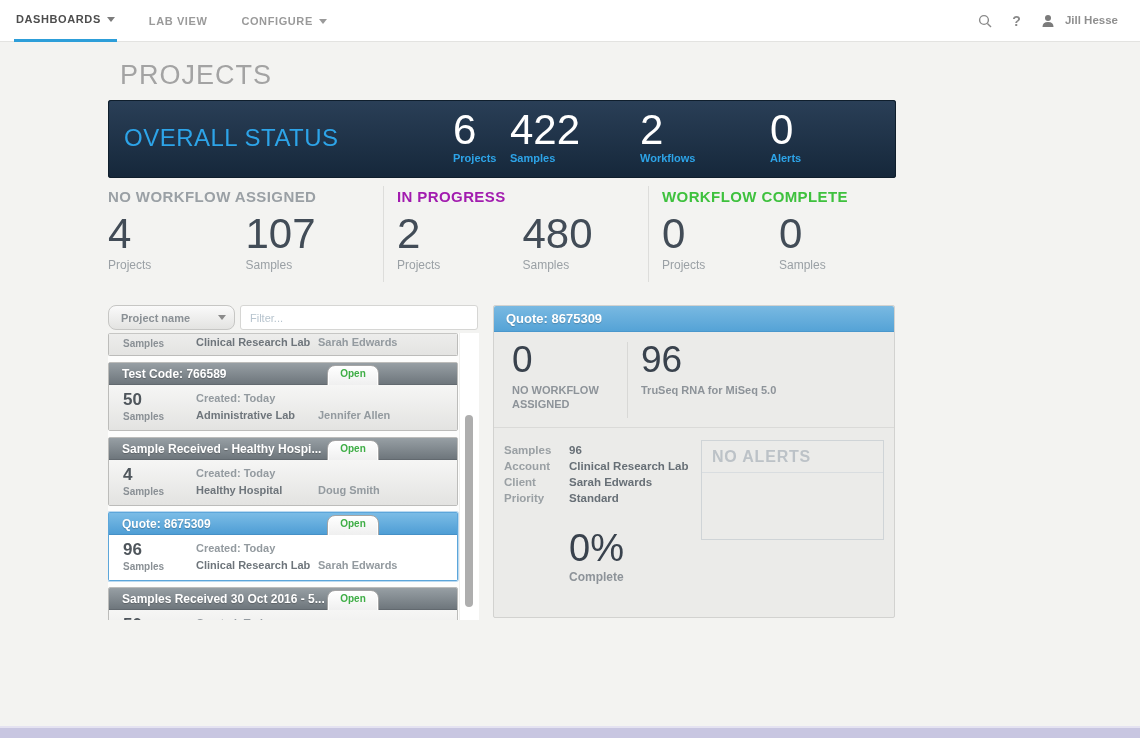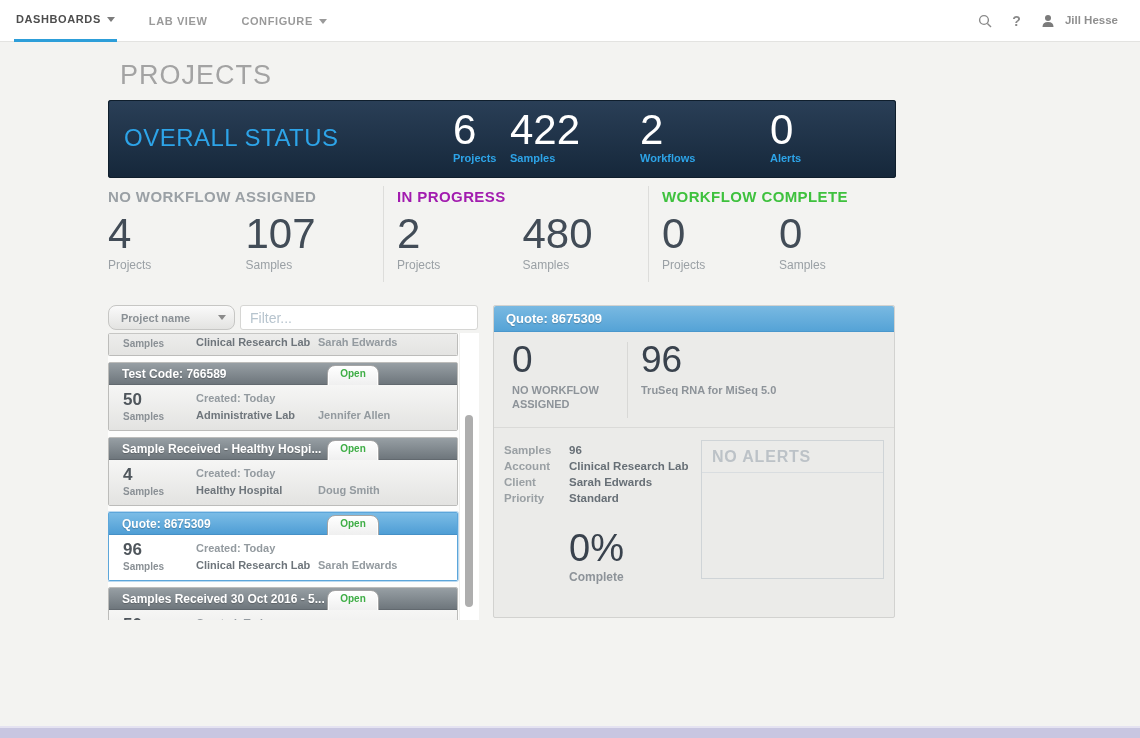--- a/index.html
+++ b/index.html
@@ -47,21 +47,21 @@
   .sg-stat .num { font-size:42px; line-height:46px; font-weight:300; color:#424c57; }
   .sg-stat .lbl { font-size:12px; color:#9aa0a5; margin-top:1px; }
 
   
   .filter-row { position:absolute; left:108px; top:305px; width:370px; height:26px; }
   .dropdown { position:absolute; left:0; top:0; width:127px; height:25px; border:1px solid #c6c6c4; border-radius:8px;
               background:linear-gradient(#fafafa,#e3e3e1); display:flex; align-items:center; cursor:pointer; }
   .dropdown .dd-label { flex:1; padding-left:12px; font-size:11px; font-weight:bold; color:#8a9095; }
   .dropdown .caret { margin-right:8px; border-top-color:#8a8a8a; }
   .filter-input { position:absolute; left:132px; top:0; width:238px; height:25px; border:1px solid #d6d6d4; border-radius:3px;
-                  background:#ffffff; padding:0 9px; font-size:14px; color:#5a6670; font-family:"Liberation Sans",sans-serif; outline:none; }
+                  background:#ffffff; padding:0 9px; font-size:11px; color:#5a6670; font-family:"Liberation Sans",sans-serif; outline:none; }
   .filter-input::placeholder { color:#b7c4ce; }
 
   
   .project-list { position:absolute; left:108px; top:333px; width:371px; height:287px; background:#fdfdfc; overflow:hidden; }
   .cards { position:absolute; left:0; top:0; width:350px; }
   .card { position:relative; width:350px; border:1px solid #bcbcba; border-radius:2px; margin-bottom:6px; background:#fff; }
   .card-header { position:relative; height:22px; background:linear-gradient(#979fa4,#6e767c); border-bottom:1px solid #62696f;
                  display:flex; align-items:center; cursor:pointer; }
   .card-title { padding-left:13px; font-size:12px; font-weight:bold; color:#ffffff; text-shadow:0 1px 1px rgba(0,0,0,.25);
                 white-space:nowrap; overflow:hidden; max-width:215px; }
@@ -97,21 +97,21 @@
   .dp-stat .lbl { font-size:11px; font-weight:bold; color:#8d9399; margin-top:3px; line-height:14px; }
   .dp-stat.s1 .lbl { text-transform:uppercase; }
   .dp-vdivider { position:absolute; left:133px; top:10px; width:1px; height:76px; background:#d8d8d6; }
   .dp-fields { position:absolute; left:10px; top:137px; }
   .dp-field-row { display:flex; margin-bottom:1px; }
   .dp-field-label { width:65px; font-size:11.5px; font-weight:bold; color:#9aa0a4; line-height:15px; }
   .dp-field-value { font-size:11.5px; font-weight:bold; color:#676f76; line-height:15px; white-space:nowrap; }
   .dp-complete { position:absolute; left:75px; top:222px; }
   .dp-complete .num { font-size:38px; line-height:40px; font-weight:300; color:#39424d; }
   .dp-complete .lbl { font-size:12px; font-weight:bold; color:#8d9399; margin-top:2px; }
-  .alerts-box { position:absolute; left:207px; top:134px; width:183px; height:139px; border:1px solid #cfd4d7; }
+  .alerts-box { position:absolute; left:207px; top:134px; width:183px; height:100px; border:1px solid #cfd4d7; }
   .alerts-title { padding:7px 10px 6px 10px; font-size:16px; font-weight:bold; letter-spacing:.8px; color:#bcc2c7;
                   border-bottom:1px solid #d9dde0; }
 
   
   .purple-bar { position:absolute; left:0; bottom:0; width:1140px; height:10px; background:#c8c6e1; }
   .purple-bar-hi { position:absolute; left:0; bottom:10px; width:1140px; height:2px; background:#e4e2f1; }
 </style>
 </head>
 <body>
 

